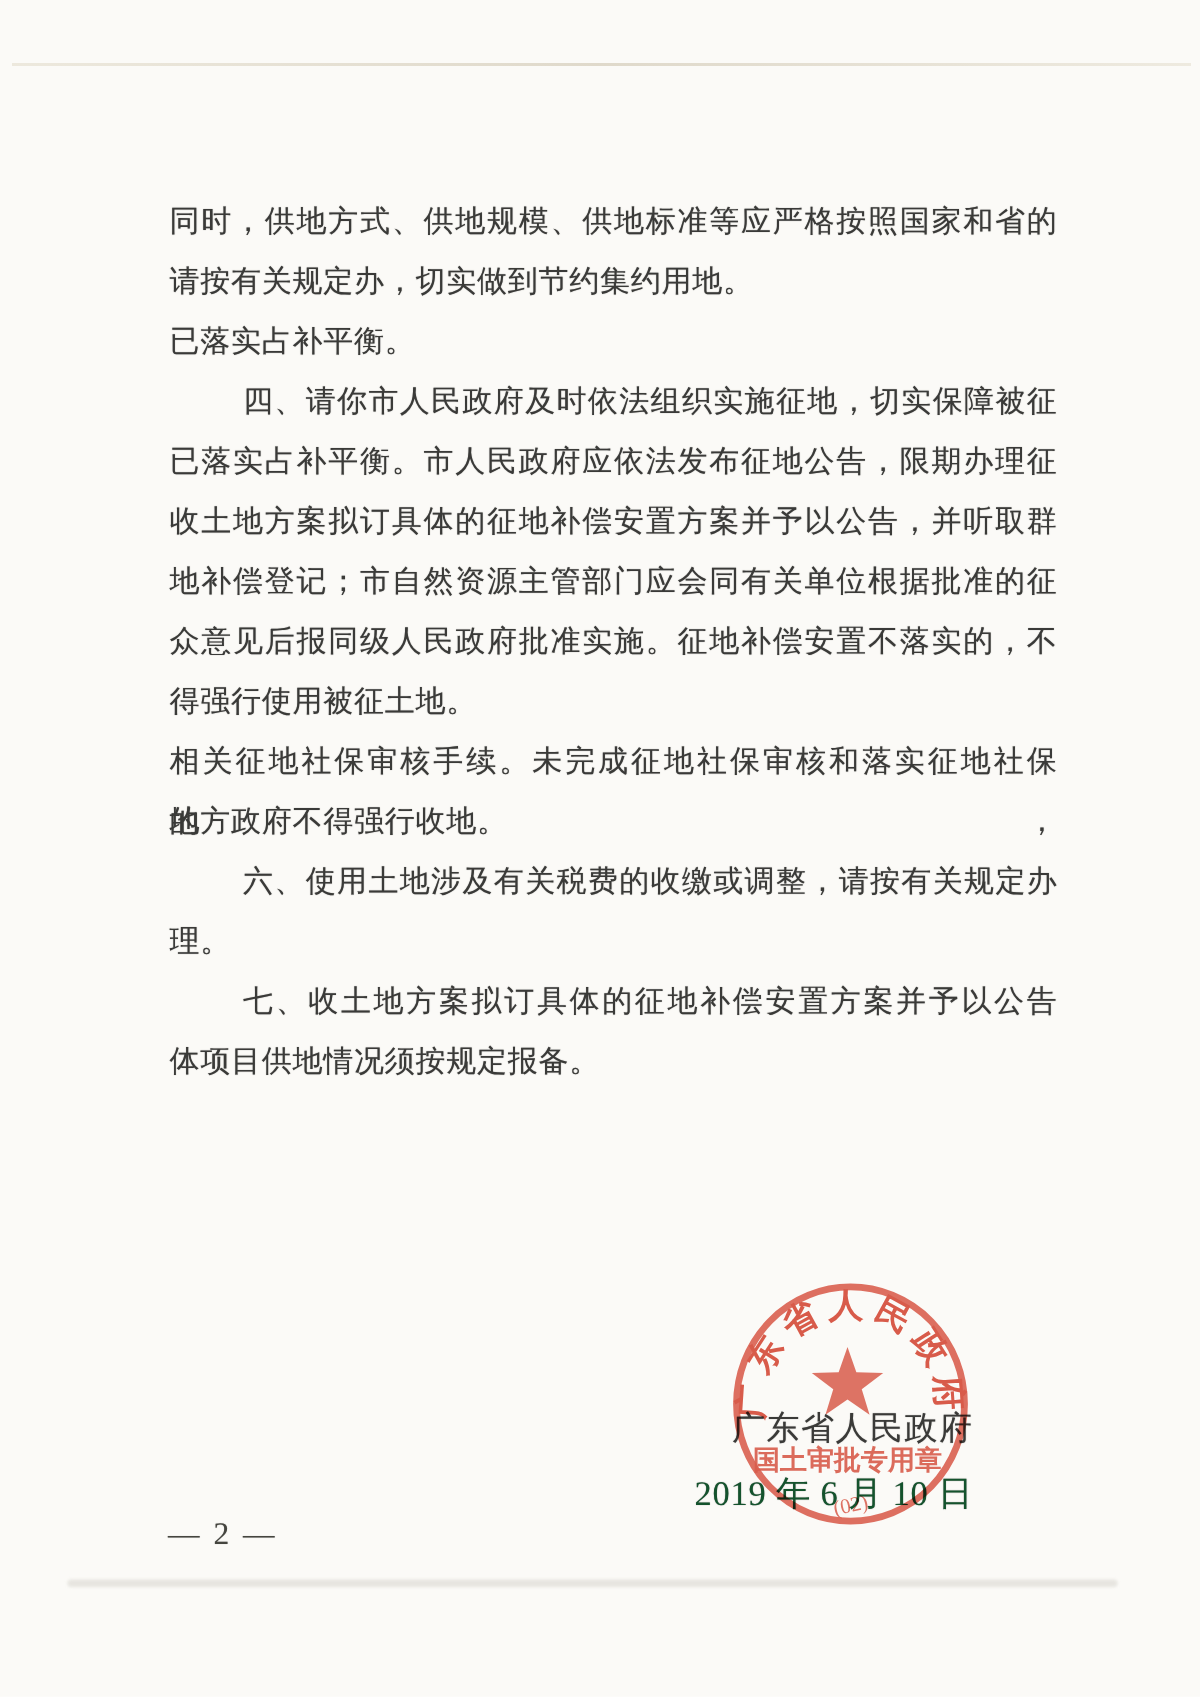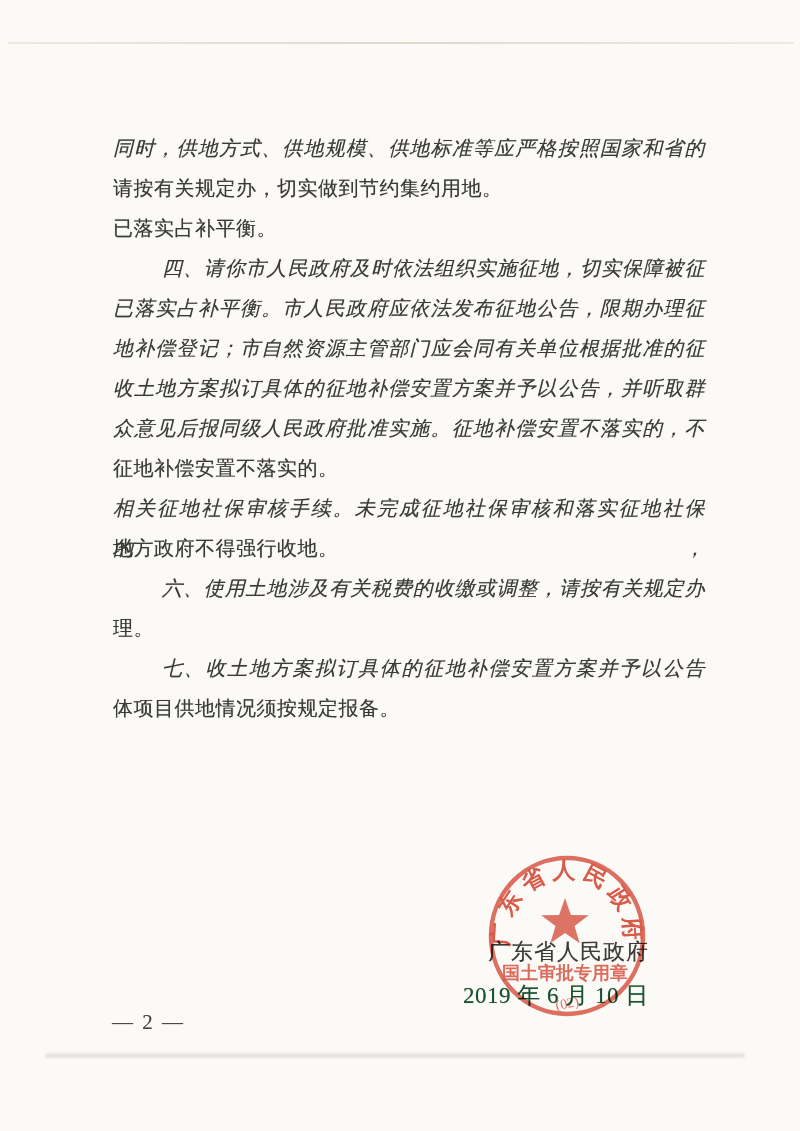--- a/index.html
+++ b/index.html
@@ -20,21 +20,21 @@
   }
   .content{
     position:absolute;left:113px;top:128px;width:592px;
     color:#3a3a38;
   }
   .line{
     height:40px;line-height:40px;font-size:20px;
     letter-spacing:.5px;
     text-shadow:0 0 .7px rgba(58,58,56,.55);
   }
-  .line.fill{text-align:justify;text-align-last:justify;font-style:italic;}
+  .line.fill{text-align:justify;text-align-last:justify;}
   .line.indent{padding-left:49px;}
   .signature-authority{
     position:absolute;left:488px;top:939px;width:170px;height:26px;
     font-size:22px;line-height:26px;color:#3a3a38;letter-spacing:1px;
     text-shadow:0 0 .7px rgba(58,58,56,.55);white-space:nowrap;
   }
   .signature-date{
     position:absolute;left:463px;top:983px;width:250px;height:26px;
     font-size:23px;line-height:26px;color:#14532d;letter-spacing:.5px;
     text-shadow:0 0 .7px rgba(58,58,56,.55);white-space:nowrap;
@@ -56,24 +56,24 @@
 <div class="page">
 
   <div class="scan-line-top"></div>
 
   <div class="content">
       <div class="line fill">同时，供地方式、供地规模、供地标准等应严格按照国家和省的</div>
       <div class="line">请按有关规定办，切实做到节约集约用地。</div>
       <div class="line">已落实占补平衡。</div>
       <div class="line fill indent">四、请你市人民政府及时依法组织实施征地，切实保障被征</div>
       <div class="line fill">已落实占补平衡。市人民政府应依法发布征地公告，限期办理征</div>
+      <div class="line fill">收土地方案拟订具体的征地补偿安置方案并予以公告，并听取群</div>
       <div class="line fill">地补偿登记；市自然资源主管部门应会同有关单位根据批准的征</div>
-      <div class="line fill">收土地方案拟订具体的征地补偿安置方案并予以公告，并听取群</div>
       <div class="line fill">众意见后报同级人民政府批准实施。征地补偿安置不落实的，不</div>
-      <div class="line">征地补偿安置不落实的。</div>
+      <div class="line">得强行使用被征土地。</div>
       <div class="line fill">相关征地社保审核手续。未完成征地社保审核和落实征地社保的，</div>
       <div class="line">地方政府不得强行收地。</div>
       <div class="line fill indent">六、使用土地涉及有关税费的收缴或调整，请按有关规定办</div>
       <div class="line">理。</div>
       <div class="line fill indent">七、收土地方案拟订具体的征地补偿安置方案并予以公告</div>
       <div class="line">体项目供地情况须按规定报备。</div>
     </div>
 
   <div class="signature-authority">广东省人民政府</div>
 

